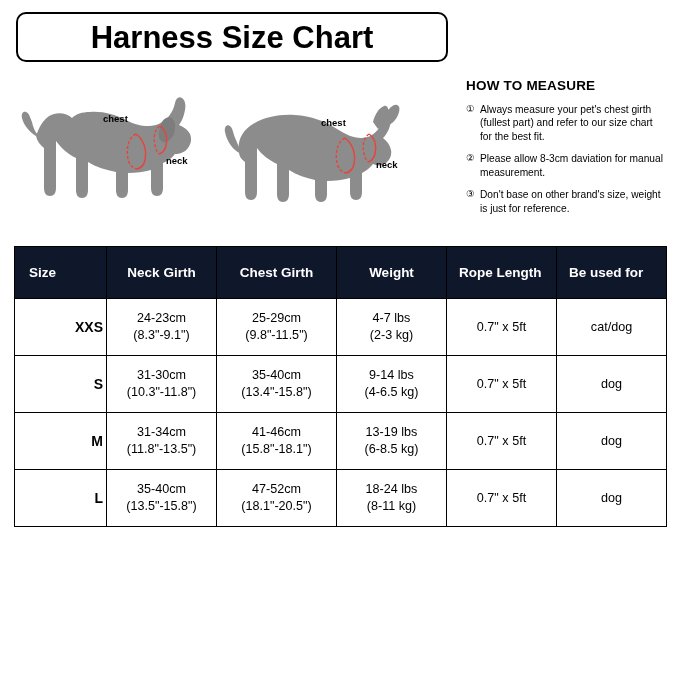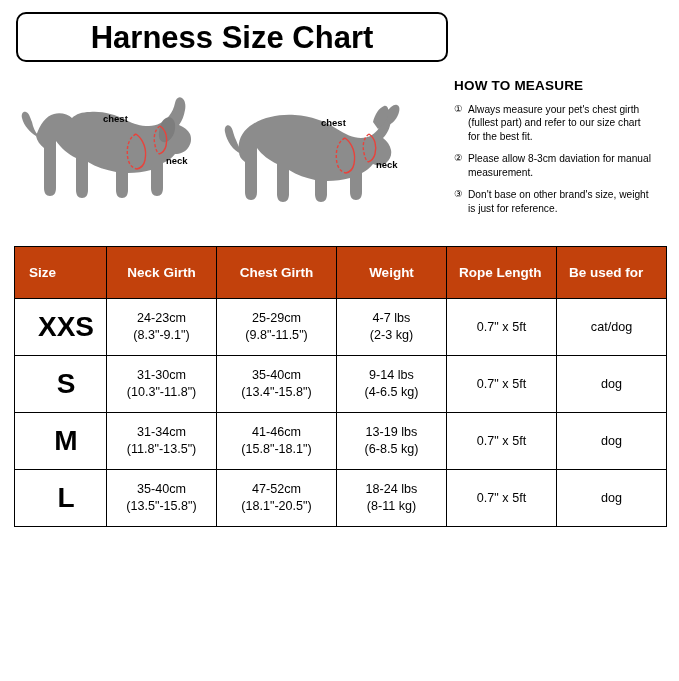--- a/index.html
+++ b/index.html
@@ -56,21 +56,21 @@
   .pet-label {
     font-family: "Liberation Sans", sans-serif;
     font-size: 9.5px;
     font-weight: bold;
     fill: #000;
   }
 
   
   .howto {
     position: absolute;
-    left: 454px;
+    left: 466px;
     top: 78px;
     width: 200px;
   }
   .howto h2 {
     margin: 0 0 10px 0;
     font-size: 13.5px;
     font-weight: bold;
     letter-spacing: 0.2px;
   }
   .howto ol {
@@ -104,42 +104,42 @@
     table-layout: fixed;
   }
   table.size-table th,
   table.size-table td {
     border: 1px solid #000;
     text-align: center;
     vertical-align: middle;
     box-sizing: border-box;
   }
   table.size-table thead th {
-    background: #c2410c;
+    background: #0f172a;
     color: #fff;
     font-size: 13.5px;
     font-weight: bold;
     height: 52px;
     padding: 2px 4px;
     line-height: 1.15;
   }
   table.size-table thead th.col-size { text-align: left; padding-left: 14px; }
   table.size-table thead th.col-rope,
   table.size-table thead th.col-use { text-align: left; padding-left: 12px; }
 
   table.size-table tbody td {
     height: 57px;
     font-size: 12.6px;
     line-height: 1.35;
     padding: 2px 3px;
   }
   table.size-table tbody td.size-cell {
-    font-size: 28px;
-    font-weight: bold;
-    text-align: center;
+    font-size: 14px;
+    font-weight: bold;
+    text-align: right;
     padding-left: 14px;
   }
   .cell-main { display: block; }
   .cell-sub  { display: block; }
 </style>
 </head>
 <body>
 
 <div class="page">
 

